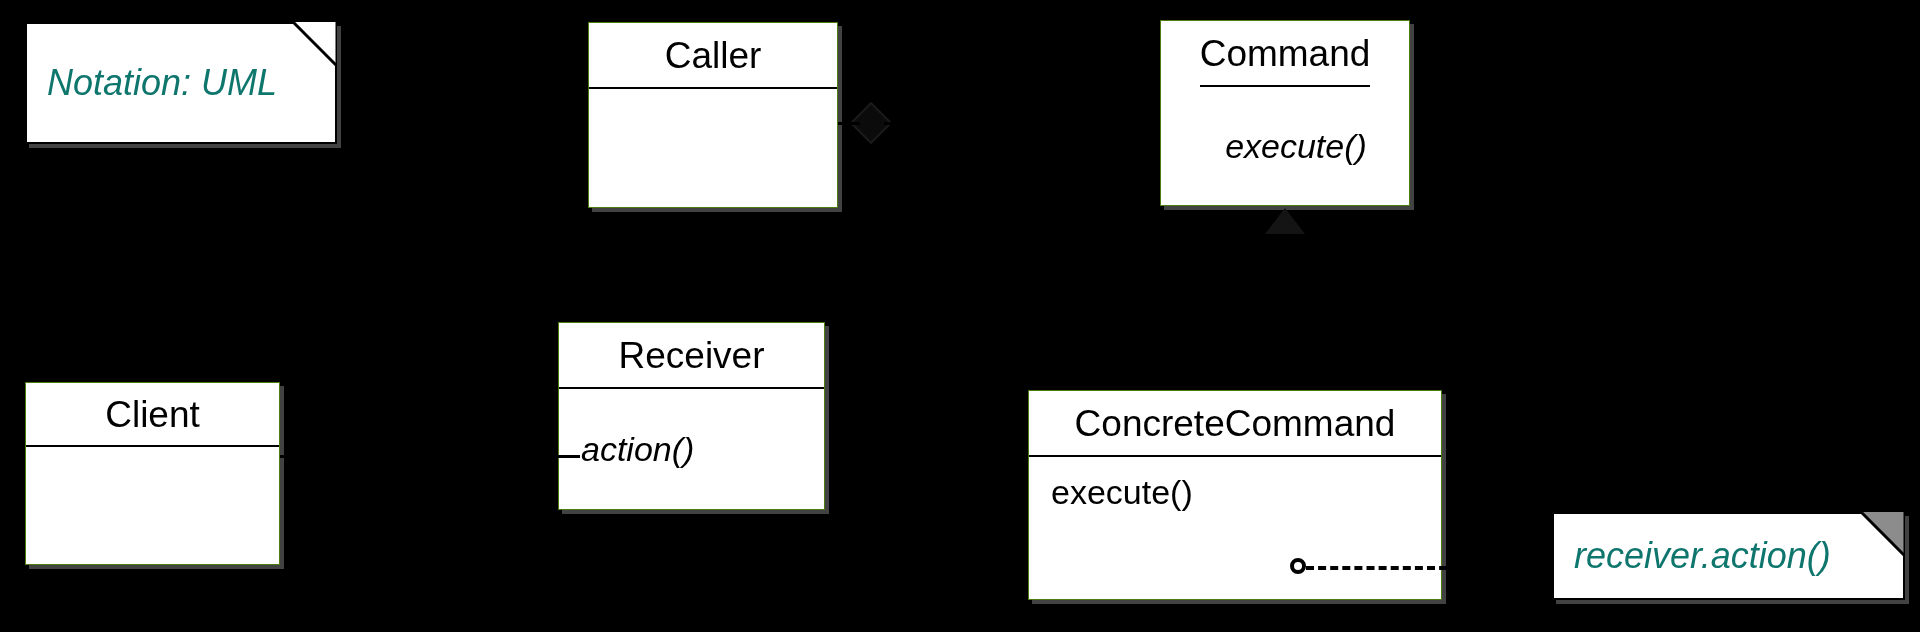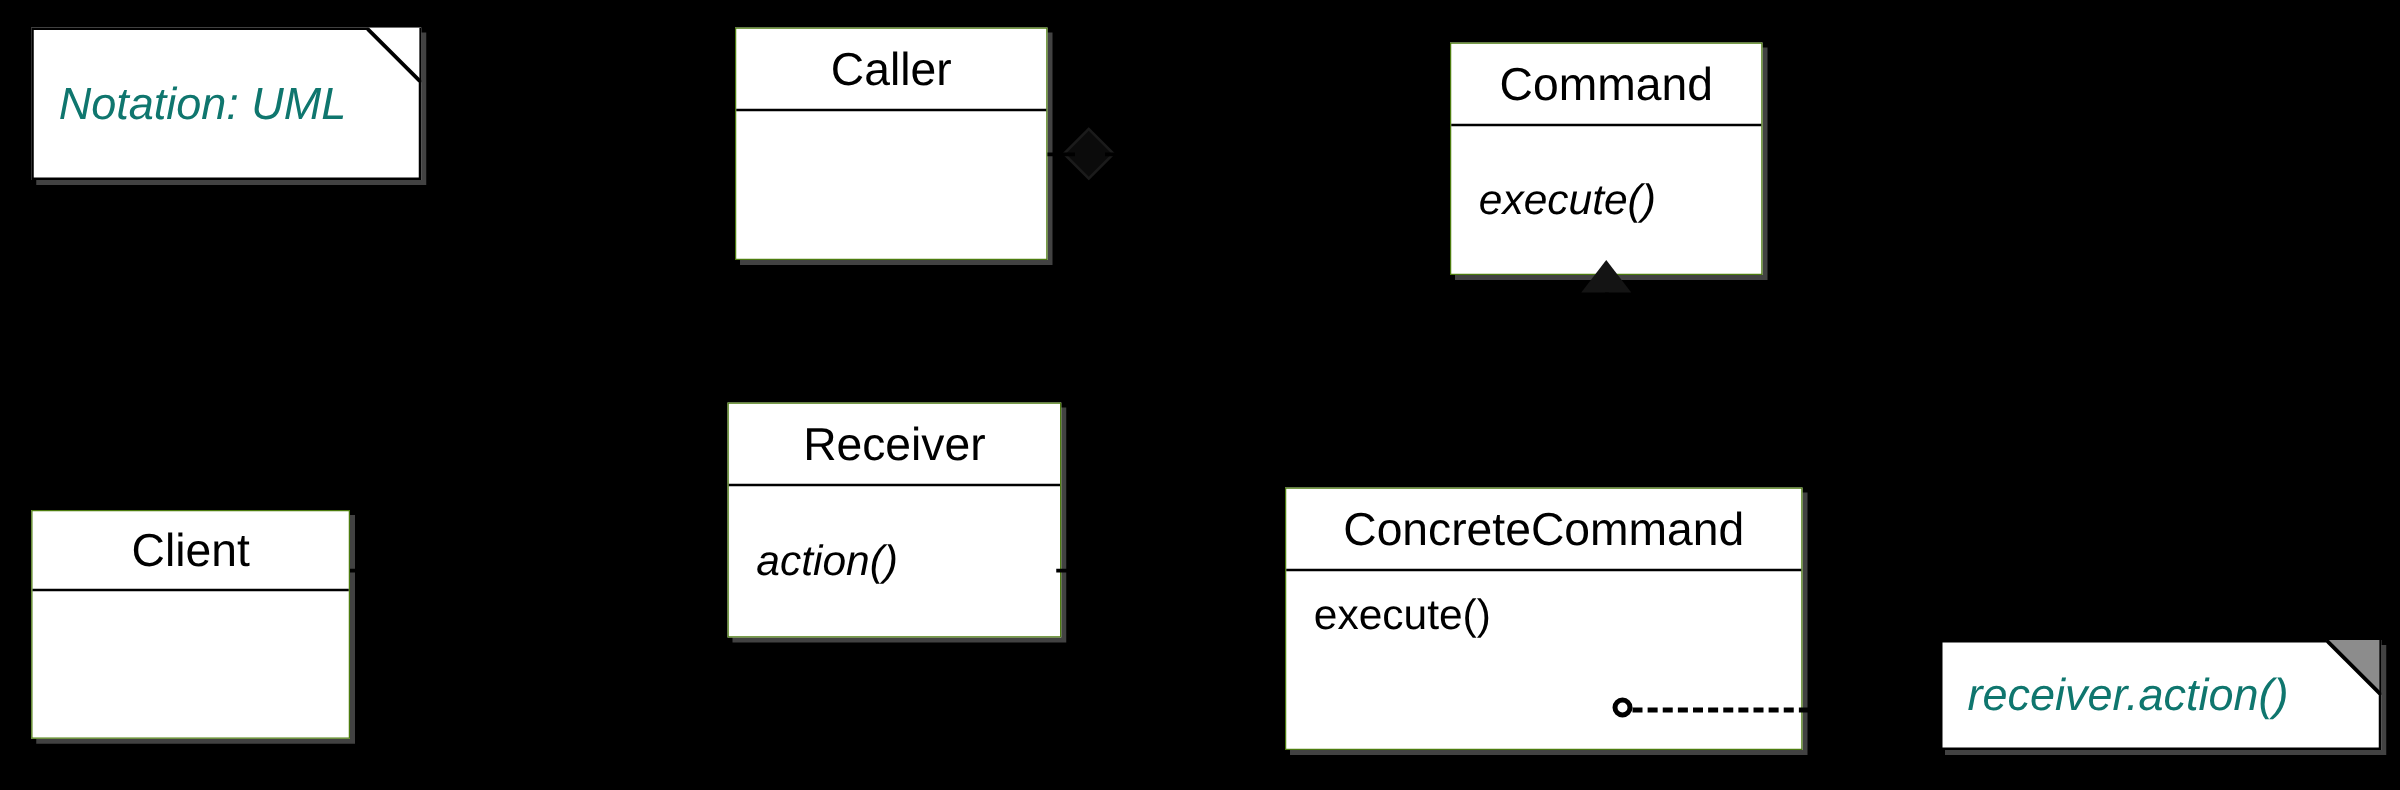--- a/index.html
+++ b/index.html
@@ -120,34 +120,34 @@
 
   <div class="uml-class" style="left:588px;top:22px;width:250px;height:186px;">
     <div class="compartment title" style="height:66px;">Caller</div>
     <div class="compartment member empty" style="height:118px;"></div>
   </div>
 
   <div class="diamond" style="left:856px;top:108px;width:30px;height:30px;"></div>
   <div class="edge h" style="left:838px;top:122px;width:22px;"></div>
   <div class="edge h" style="left:884px;top:122px;width:278px;"></div>
 
-  <div class="uml-class" style="left:1160px;top:34px;width:250px;height:186px;">
+  <div class="uml-class" style="left:1160px;top:20px;width:250px;height:186px;align-items:center;">
     <div class="compartment title" style="height:66px;">Command</div>
     <div class="compartment member italic" style="height:118px;">execute()</div>
   </div>
 
   <div class="tri-hollow" style="left:1265px;top:208px;"></div>
   <div class="edge v" style="left:1284px;top:234px;height:156px;"></div>
 
-  <div class="uml-class" style="left:582px;top:322px;width:267px;height:188px;">
+  <div class="uml-class" style="left:558px;top:322px;width:267px;height:188px;">
     <div class="compartment title" style="height:66px;">Receiver</div>
     <div class="compartment member italic" style="height:120px;">action()</div>
   </div>
 
-  <div class="uml-class" style="left:25px;top:408px;width:255px;height:183px;justify-content:center;">
+  <div class="uml-class" style="left:25px;top:382px;width:255px;height:183px;justify-content:center;">
     <div class="compartment title" style="height:64px;">Client</div>
     <div class="compartment member empty" style="height:117px;"></div>
   </div>
 
   <div class="edge h" style="left:280px;top:455px;width:300px;"></div>
 
   <div class="edge h" style="left:845px;top:455px;width:235px;"></div>
 
   <div class="uml-class" style="left:1028px;top:390px;width:414px;height:210px;">
     <div class="compartment title" style="height:66px;">ConcreteCommand</div>

